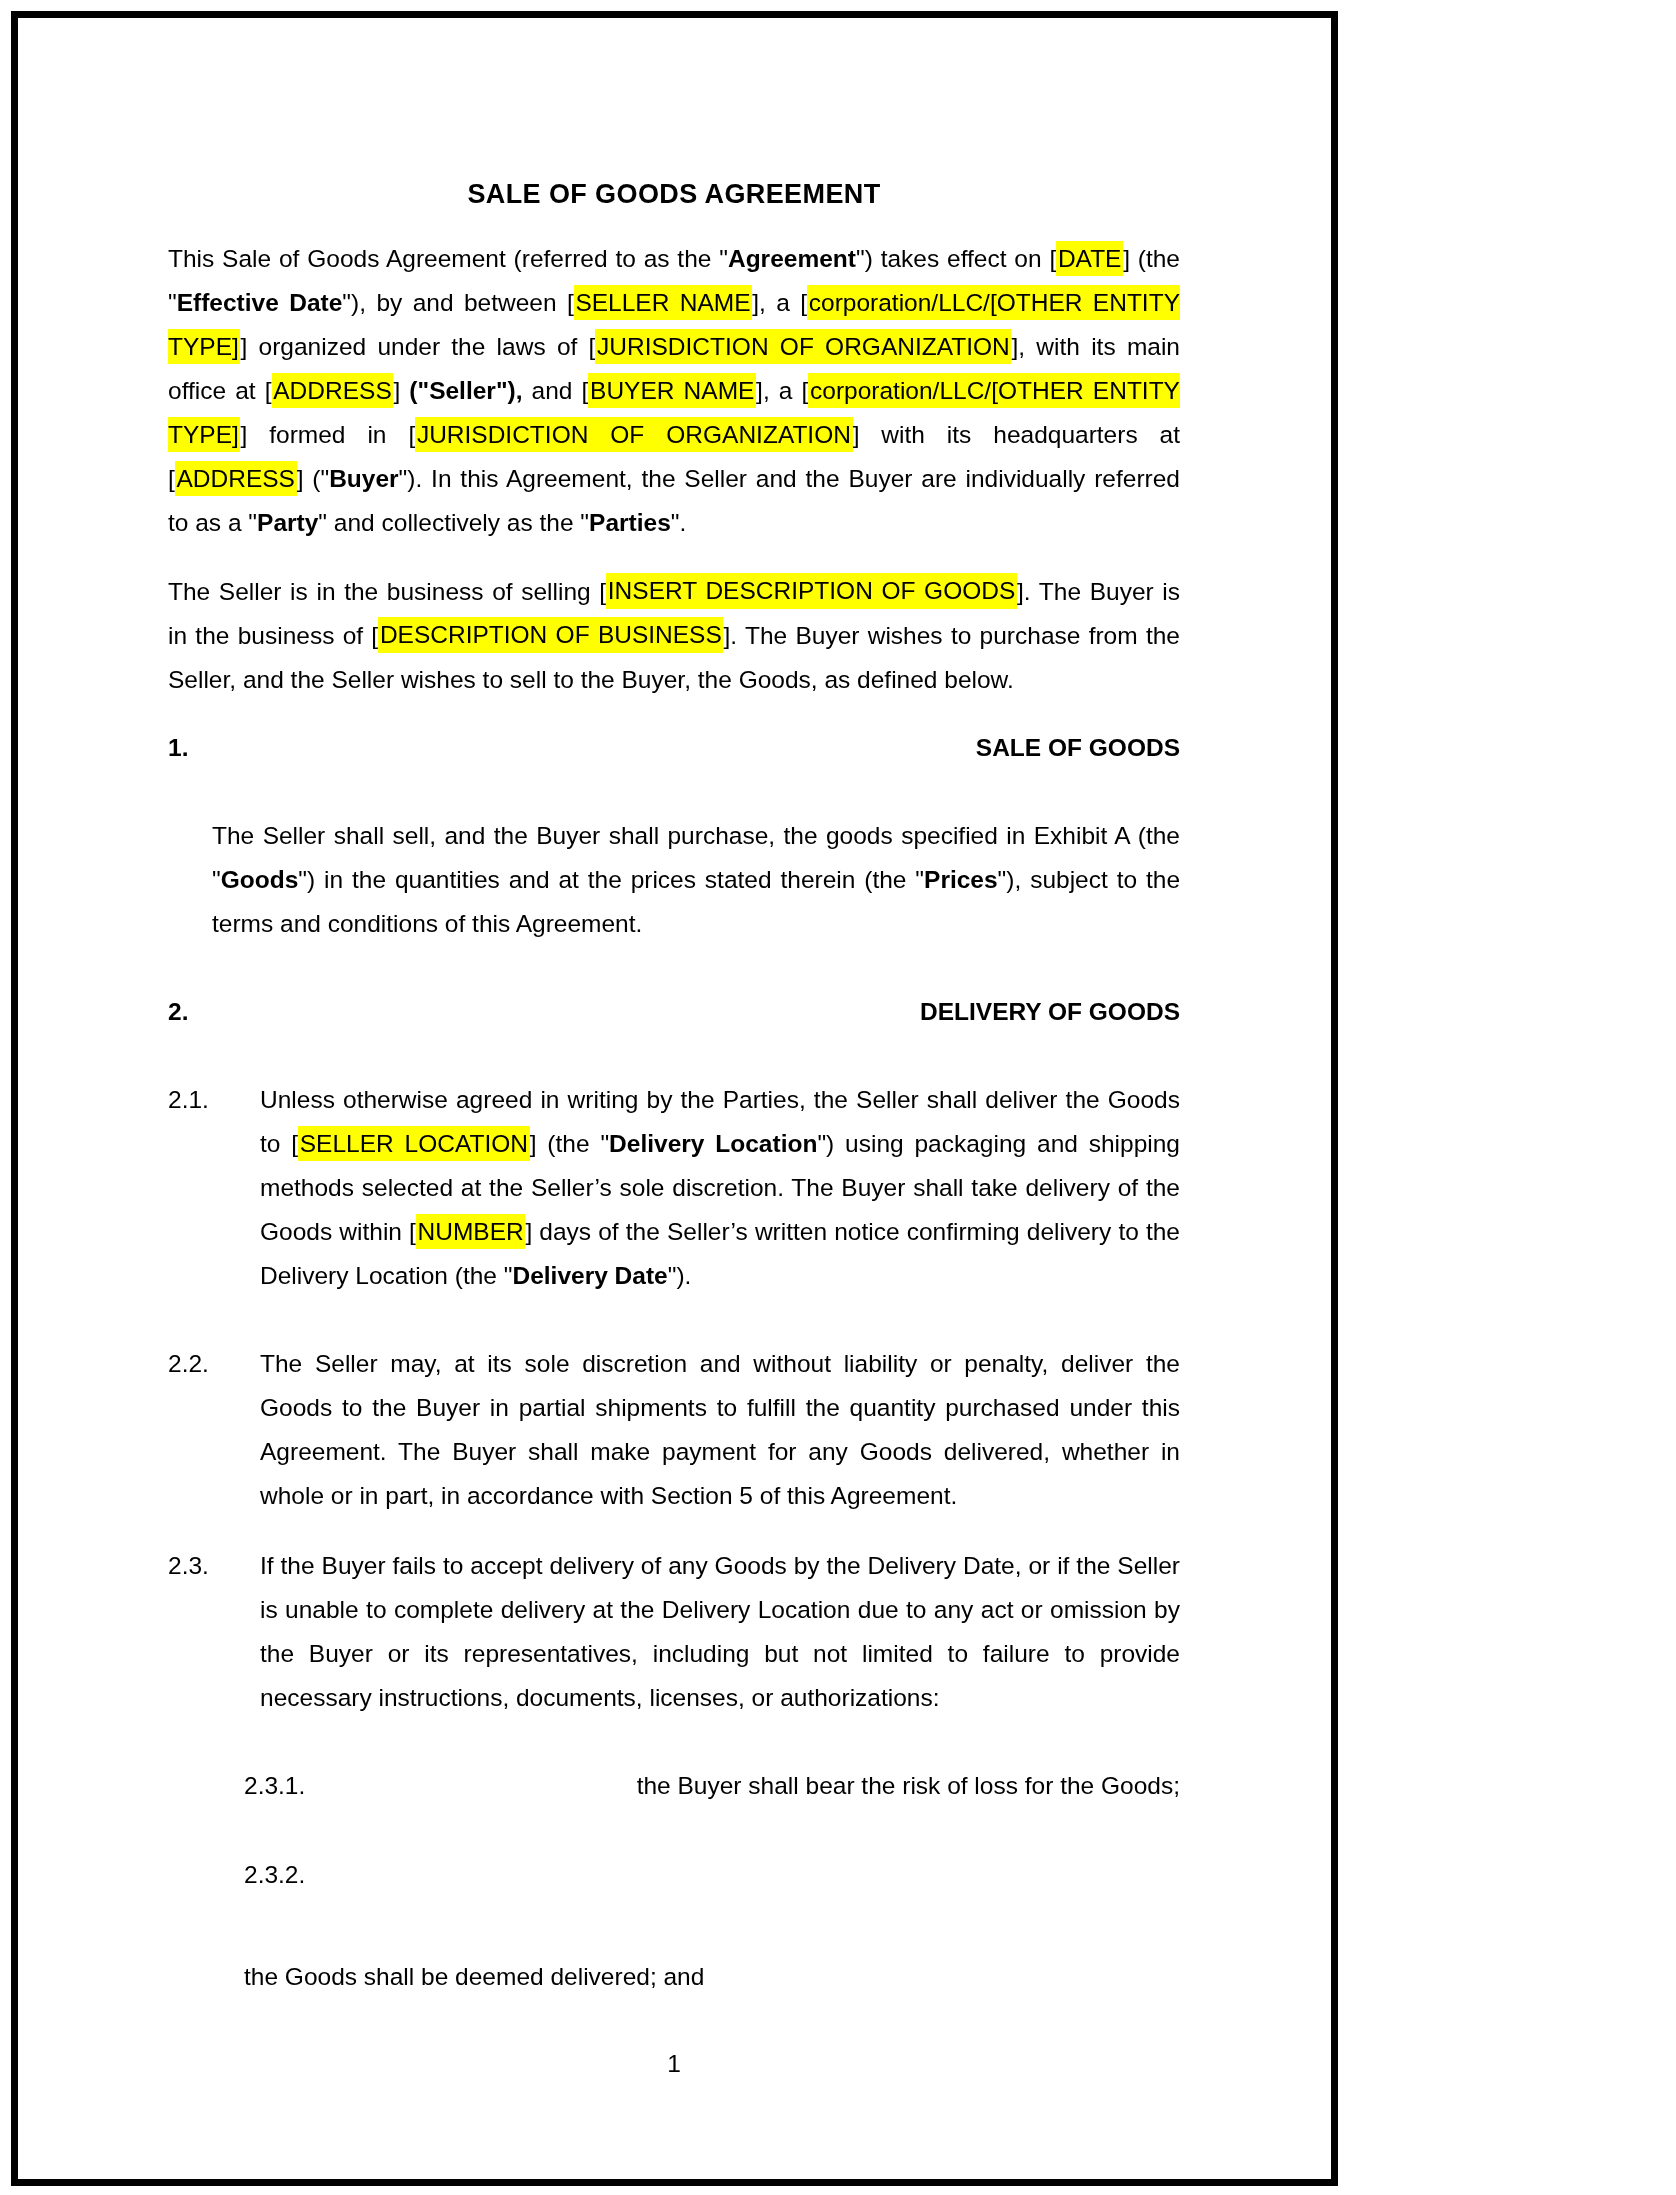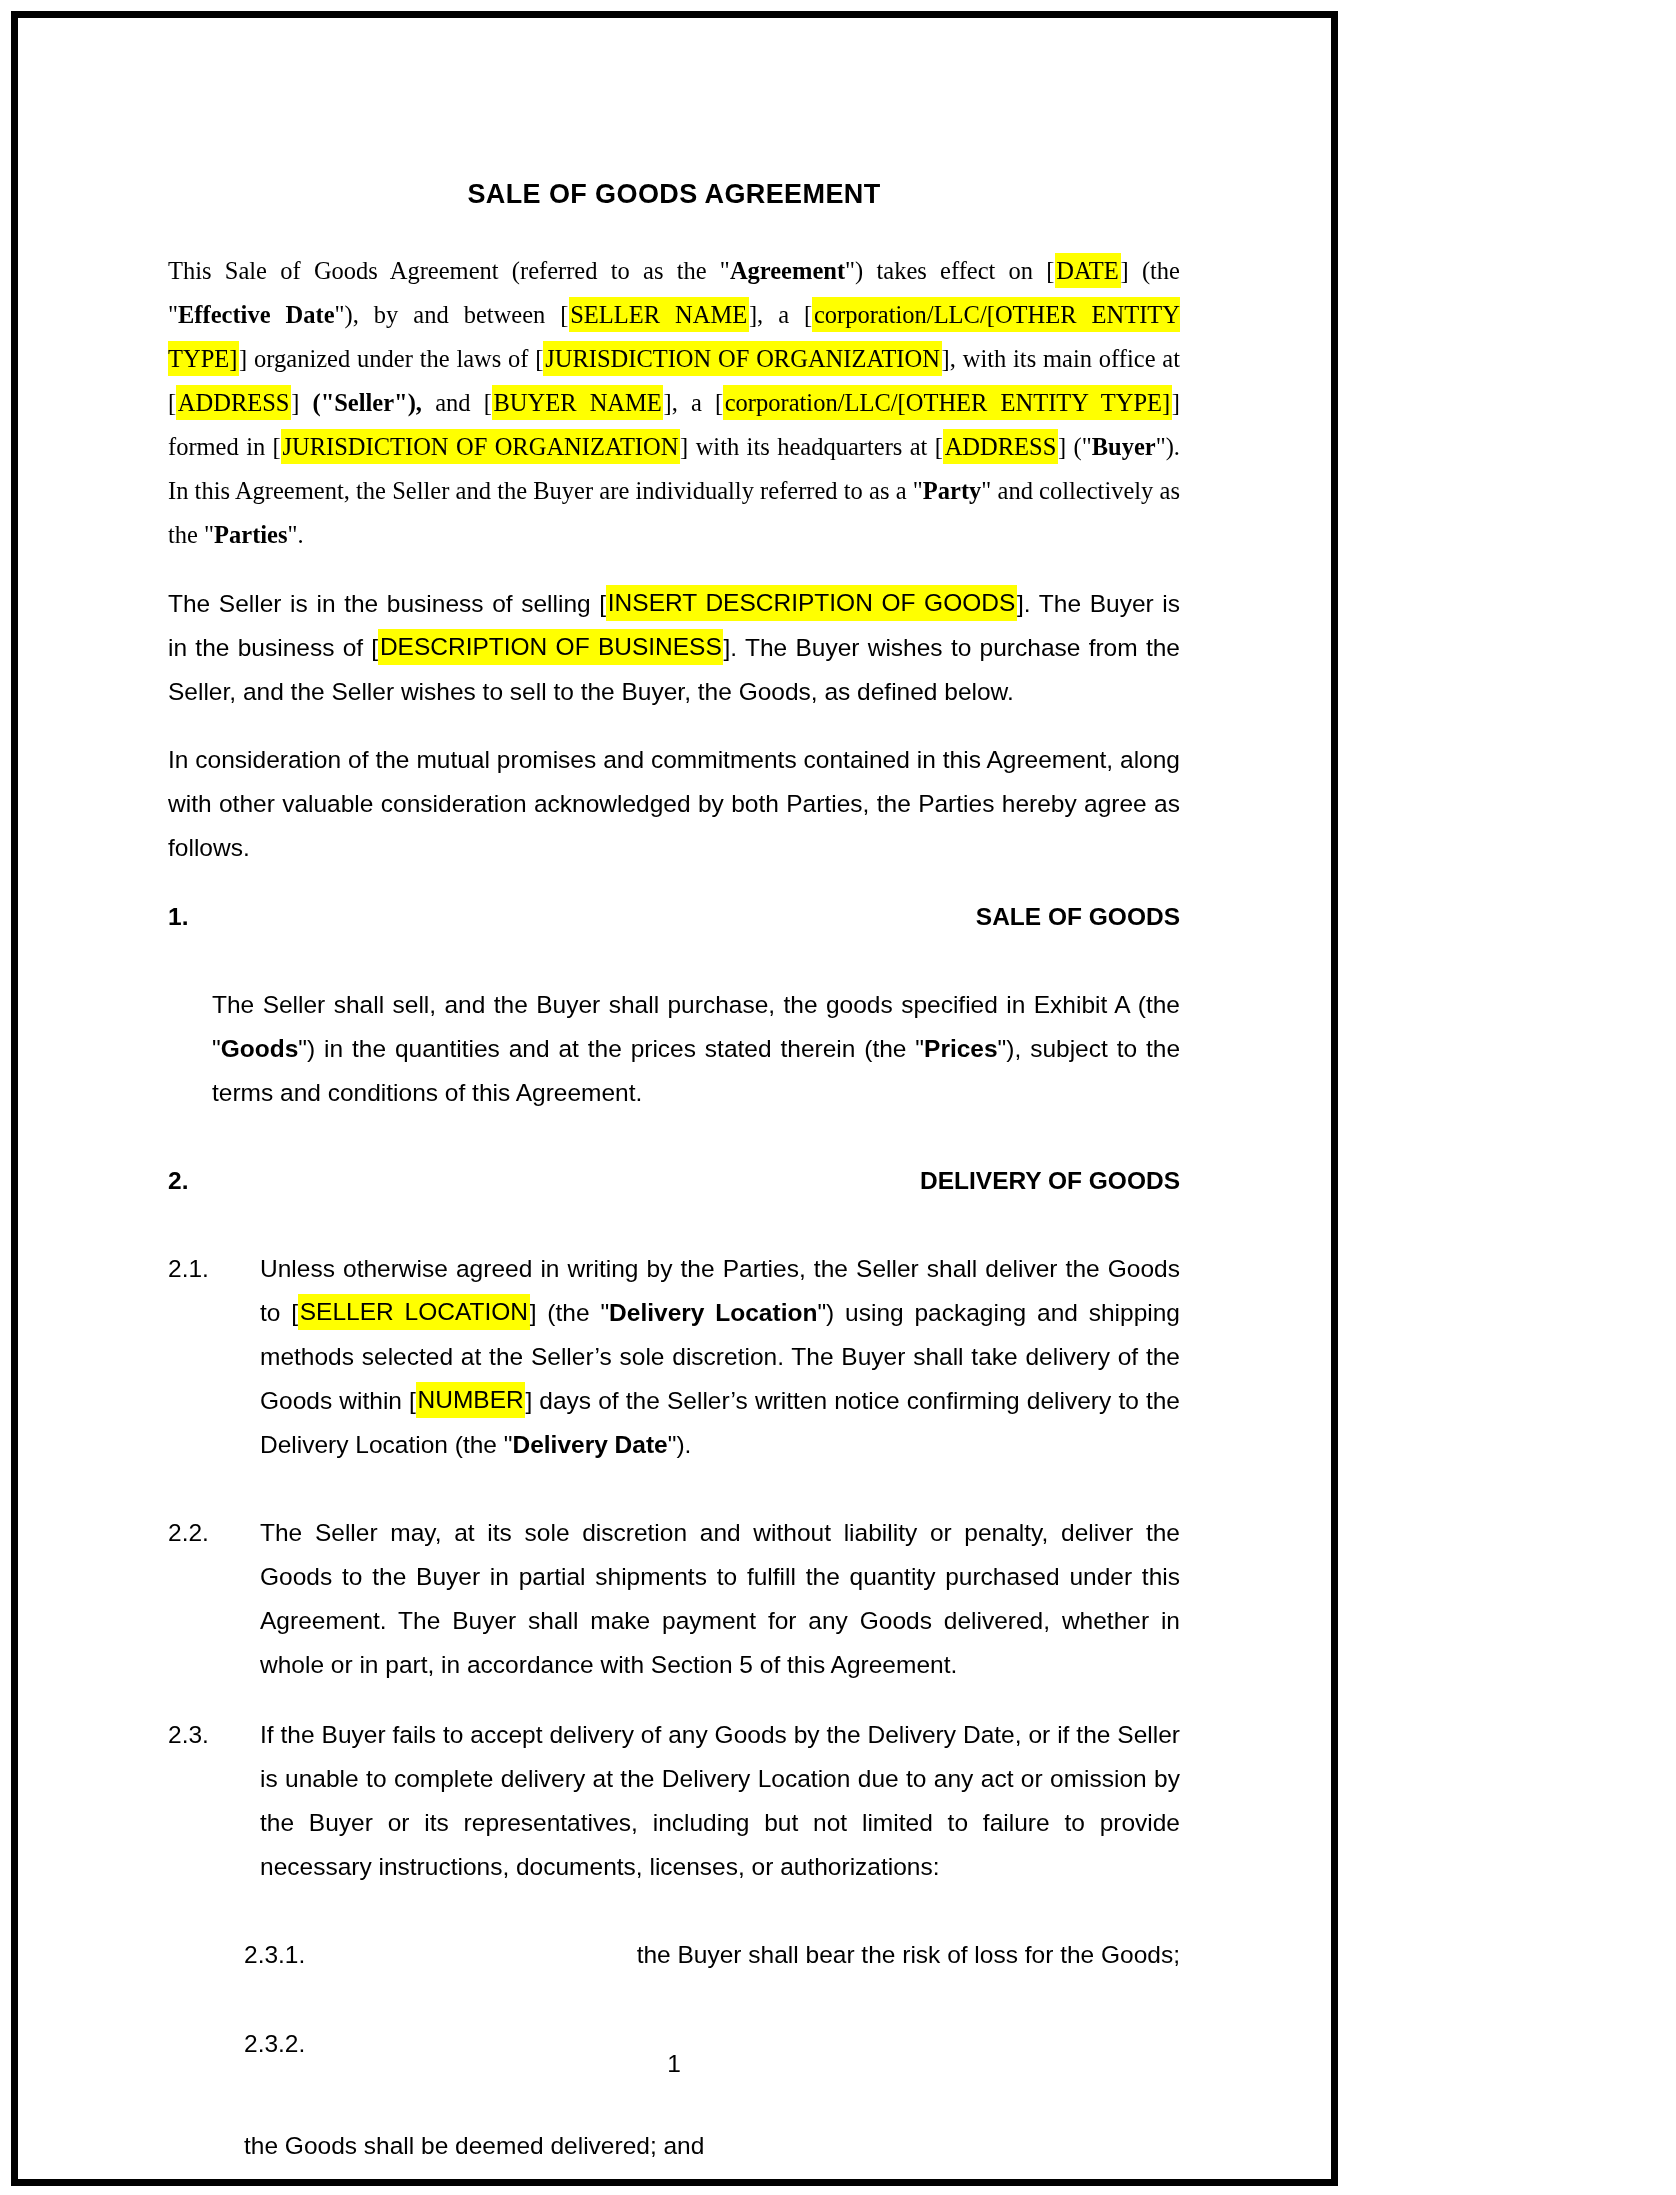--- a/index.html
+++ b/index.html
@@ -36,21 +36,21 @@
     text-align: center;
     letter-spacing: 0.4px;
   }
 
   .doc-body {
     font-size: 24.5px;
     line-height: 44px;
   }
 
   .block { margin-top: 44px; display: flex; align-items: flex-start; }
-  .doc-body .block:first-child { margin-top: 36px; font-family: Liberation Serif, serif; }
+  .doc-body .block:first-child { margin-top: 24px; }
   .block.paragraph { display: block; }
 
   .block > .text { flex: 1 1 auto; text-align: justify; }
   .block.paragraph > .text { text-align: justify; }
 
   .num { flex: 0 0 92px; }
 
   .heading { font-weight: bold; }
   .heading > .text { text-align: right; }
 
@@ -90,23 +90,20 @@
   <div class="frame" data-name="page-border"></div>
   <div class="content" data-name="page-content">
     <h1 class="title" data-name="document-title">SALE OF GOODS AGREEMENT</h1>
     <div class="doc-body" data-name="document-body">
         <div class="block paragraph" data-name="intro-paragraph">
           <div class="text" data-name="intro-paragraph-text"><span>This Sale of Goods Agreement (referred to as the "</span><span class="b">Agreement</span><span>") takes effect on [</span><span class="hl" data-name="highlighted-placeholder">DATE</span><span>] (the "</span><span class="b">Effective Date</span><span>"), by and between [</span><span class="hl" data-name="highlighted-placeholder">SELLER NAME</span><span>], a [</span><span class="hl" data-name="highlighted-placeholder">corporation/LLC/[OTHER ENTITY TYPE]</span><span>] organized under the laws of [</span><span class="hl" data-name="highlighted-placeholder">JURISDICTION OF ORGANIZATION</span><span>], with its main office at [</span><span class="hl" data-name="highlighted-placeholder">ADDRESS</span><span>] </span><span class="b">("Seller"),</span><span> and [</span><span class="hl" data-name="highlighted-placeholder">BUYER NAME</span><span>], a [</span><span class="hl" data-name="highlighted-placeholder">corporation/LLC/[OTHER ENTITY TYPE]</span><span>] formed in [</span><span class="hl" data-name="highlighted-placeholder">JURISDICTION OF ORGANIZATION</span><span>] with its headquarters at [</span><span class="hl" data-name="highlighted-placeholder">ADDRESS</span><span>] ("</span><span class="b">Buyer</span><span>"). In this Agreement, the Seller and the Buyer are individually referred to as a "</span><span class="b">Party</span><span>" and collectively as the "</span><span class="b">Parties</span><span>".</span></div>
         </div>
         <div class="block paragraph" data-name="business-paragraph">
           <div class="text" data-name="business-paragraph-text"><span>The Seller is in the business of selling [</span><span class="hl" data-name="highlighted-placeholder">INSERT DESCRIPTION OF GOODS</span><span>]. The Buyer is in the business of [</span><span class="hl" data-name="highlighted-placeholder">DESCRIPTION OF BUSINESS</span><span>]. The Buyer wishes to purchase from the Seller, and the Seller wishes to sell to the Buyer, the Goods, as defined below.</span></div>
         </div>
-        <div class="block paragraph" data-name="consideration-paragraph">
-          <div class="text" data-name="consideration-paragraph-text"><span>In consideration of the mutual promises and commitments contained in this Agreement, along with other valuable consideration acknowledged by both Parties, the Parties hereby agree as follows.</span></div>
-        </div>
         <div class="block heading" data-name="section-1-heading">
           <span class="num" data-name="section-1-heading-number">1.</span>
           <div class="text" data-name="section-1-heading-text"><span>SALE OF GOODS</span></div>
         </div>
         <div class="block indented" data-name="section-1-body">
           <div class="text" data-name="section-1-body-text"><span>The Seller shall sell, and the Buyer shall purchase, the goods specified in Exhibit A (the "</span><span class="b">Goods</span><span>") in the quantities and at the prices stated therein (the "</span><span class="b">Prices</span><span>"), subject to the terms and conditions of this Agreement.</span></div>
         </div>
         <div class="block heading" data-name="section-2-heading">
           <span class="num" data-name="section-2-heading-number">2.</span>
           <div class="text" data-name="section-2-heading-text"><span>DELIVERY OF GOODS</span></div>

